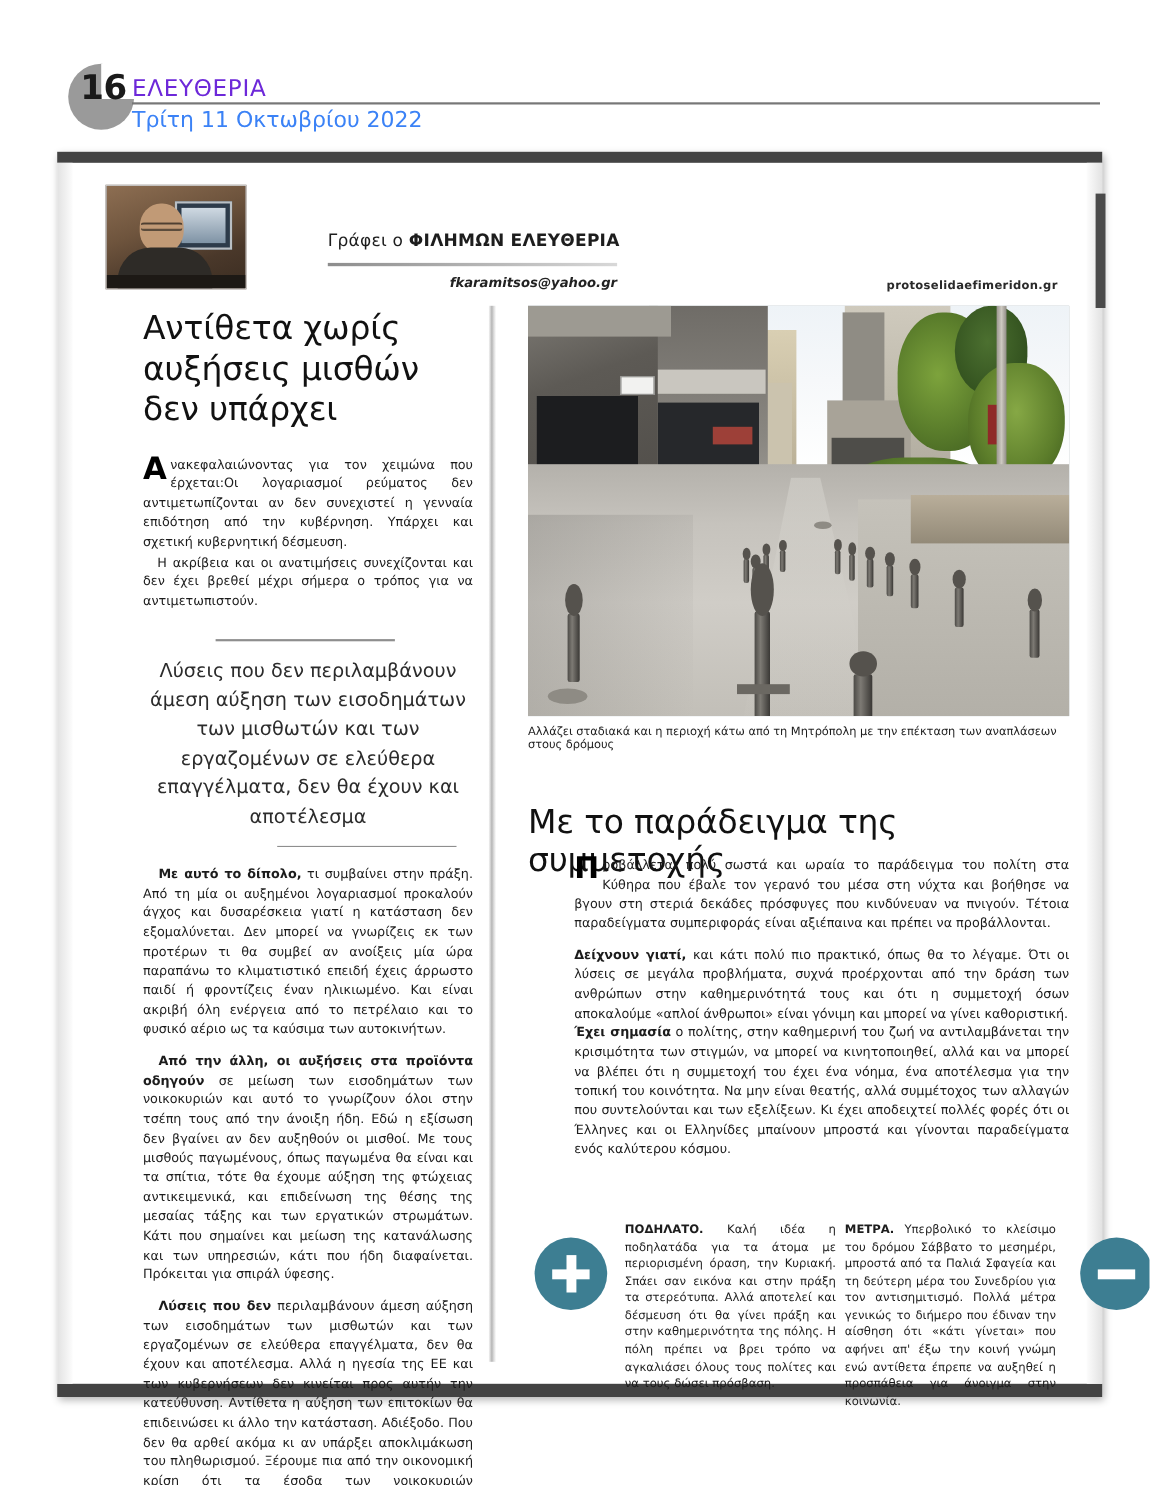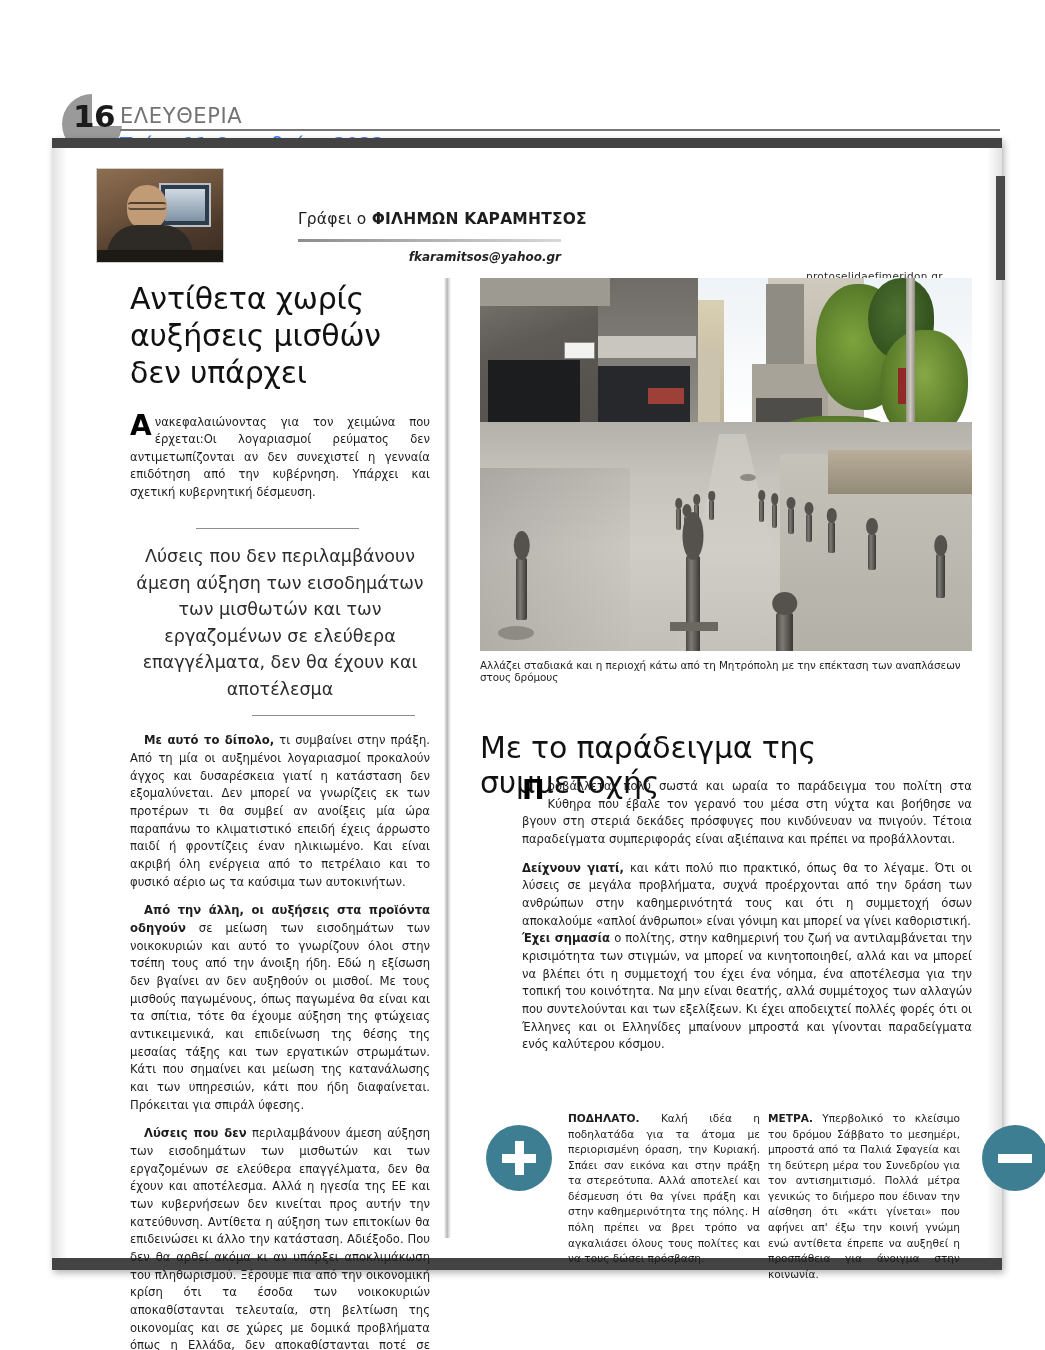--- a/index.html
+++ b/index.html
@@ -10,21 +10,21 @@
     background: #ffffff;
     font-family: "DejaVu Sans", "Liberation Sans", sans-serif;
     overflow: hidden;
     position: relative;
   }
 
   
   .page-header {
     position: absolute;
     left: 0; top: 0;
-    width: 1017px; height: 130px; margin-top: 36px;
+    width: 1017px; height: 130px;
   }
   .folio-disc {
     position: absolute;
     left: 62px; top: 58px;
     width: 60px; height: 60px;
     background: #9a9a9a;
     border-radius: 50%;
   }
   .folio-notch {
     position: absolute;
@@ -39,21 +39,21 @@
     font-weight: bold;
     color: #1a1a1a;
     letter-spacing: -0.5px;
     z-index: 3;
   }
   .masthead-name {
     position: absolute;
     left: 120px; top: 68px;
     font-size: 21px;
     letter-spacing: 0.6px;
-    color: #737373;
+    color: #6d28d9;
   }
   .masthead-rule {
     position: absolute;
     left: 120px; top: 93px;
     width: 880px; height: 2px;
     background: #777777;
   }
   .masthead-date {
     position: absolute;
     left: 120px; top: 96px;
@@ -185,24 +185,23 @@
     font-weight: bold;
     color: #8b3a24;
     letter-spacing: 1px;
     text-shadow: 1px 2px 2px rgba(90,40,25,0.45), 2px 3px 5px rgba(0,0,0,0.22);
     white-space: nowrap;
   }
   .brand-url {
     position: absolute;
     left: 740px; top: 96px;
     font-size: 10.5px;
-    font-weight: normal;
+    font-weight: bold;
     color: #2a2a2a;
     letter-spacing: 0.3px;
-    margin-top: 16px;
   }
   .brand-bar {
     position: absolute;
     left: 930px; top: 18px;
     width: 9px; height: 104px;
     background: #4a4a4a;
   }
 
   
   .col-left {
@@ -535,36 +534,37 @@
       <div class="ap-monitor">
         <div class="ap-monitor-screen"></div>
       </div>
       <div class="ap-head"></div>
       <div class="ap-glasses"></div>
       <div class="ap-body"></div>
       <div class="ap-desk"></div>
     </div>
 
     <div class="byline-text">
-      <span>Γράφει ο </span><b>ΦΙΛΗΜΩΝ ΚΑΡΑΜΗΤΣΟΣ</b>
+      <span>Γράφει ο </span><b>ΦΙΛΗΜΩΝ ΕΛΕΥΘΕΡΙΑ</b>
     </div>
     <div class="byline-rule"></div>
     <div class="byline-email">fkaramitsos@yahoo.gr</div>
 
     <div class="brand-url">protoselidaefimeridon.gr</div>
     <div class="brand-bar"></div>
   </div>
 
   <div class="col-divider"></div>
 
   <div class="col-left">
     <div class="headline-main">Αντίθετα χωρίς αυξήσεις μισθών δεν υπάρχει</div>
 
     <div class="lede">
       <p><span class="dropcap">Α</span><span>νακεφαλαιώνοντας για τον χειμώνα που έρχεται:Οι λογαριασμοί ρεύματος δεν αντιμετωπίζονται αν δεν συνεχιστεί η γενναία επιδότηση από την κυβέρνηση. Υπάρχει και σχετική κυβερνητική δέσμευση.</span></p>
+      <p>Η ακρίβεια και οι ανατιμήσεις συνεχίζονται και δεν έχει βρεθεί μέχρι σήμερα ο τρόπος για να αντιμετωπιστούν.</p>
     </div>
 
     <div class="pullquote-wrap">
       <div class="pq-rule-top"></div>
       <div class="pullquote">Λύσεις που δεν περιλαμβάνουν άμεση αύξηση των εισοδημάτων των μισθωτών και των εργαζομένων σε ελεύθερα επαγγέλματα, δεν θα έχουν και αποτέλεσμα</div>
       <div class="pq-rule-bottom"></div>
     </div>
 
     <div class="body-col">
       <p><b>Με αυτό το δίπολο,</b><span> τι συμβαίνει στην πράξη. Από τη μία οι αυξημένοι λογαριασμοί προκαλούν άγχος και δυσαρέσκεια γιατί η κατάσταση δεν εξομαλύνεται. Δεν μπορεί να γνωρίζεις εκ των προτέρων τι θα συμβεί αν ανοίξεις μία ώρα παραπάνω το κλιματιστικό επειδή έχεις άρρωστο παιδί ή φροντίζεις έναν ηλικιωμένο. Και είναι ακριβή όλη  ενέργεια από το πετρέλαιο και το φυσικό αέριο ως τα καύσιμα των αυτοκινήτων.</span></p>

